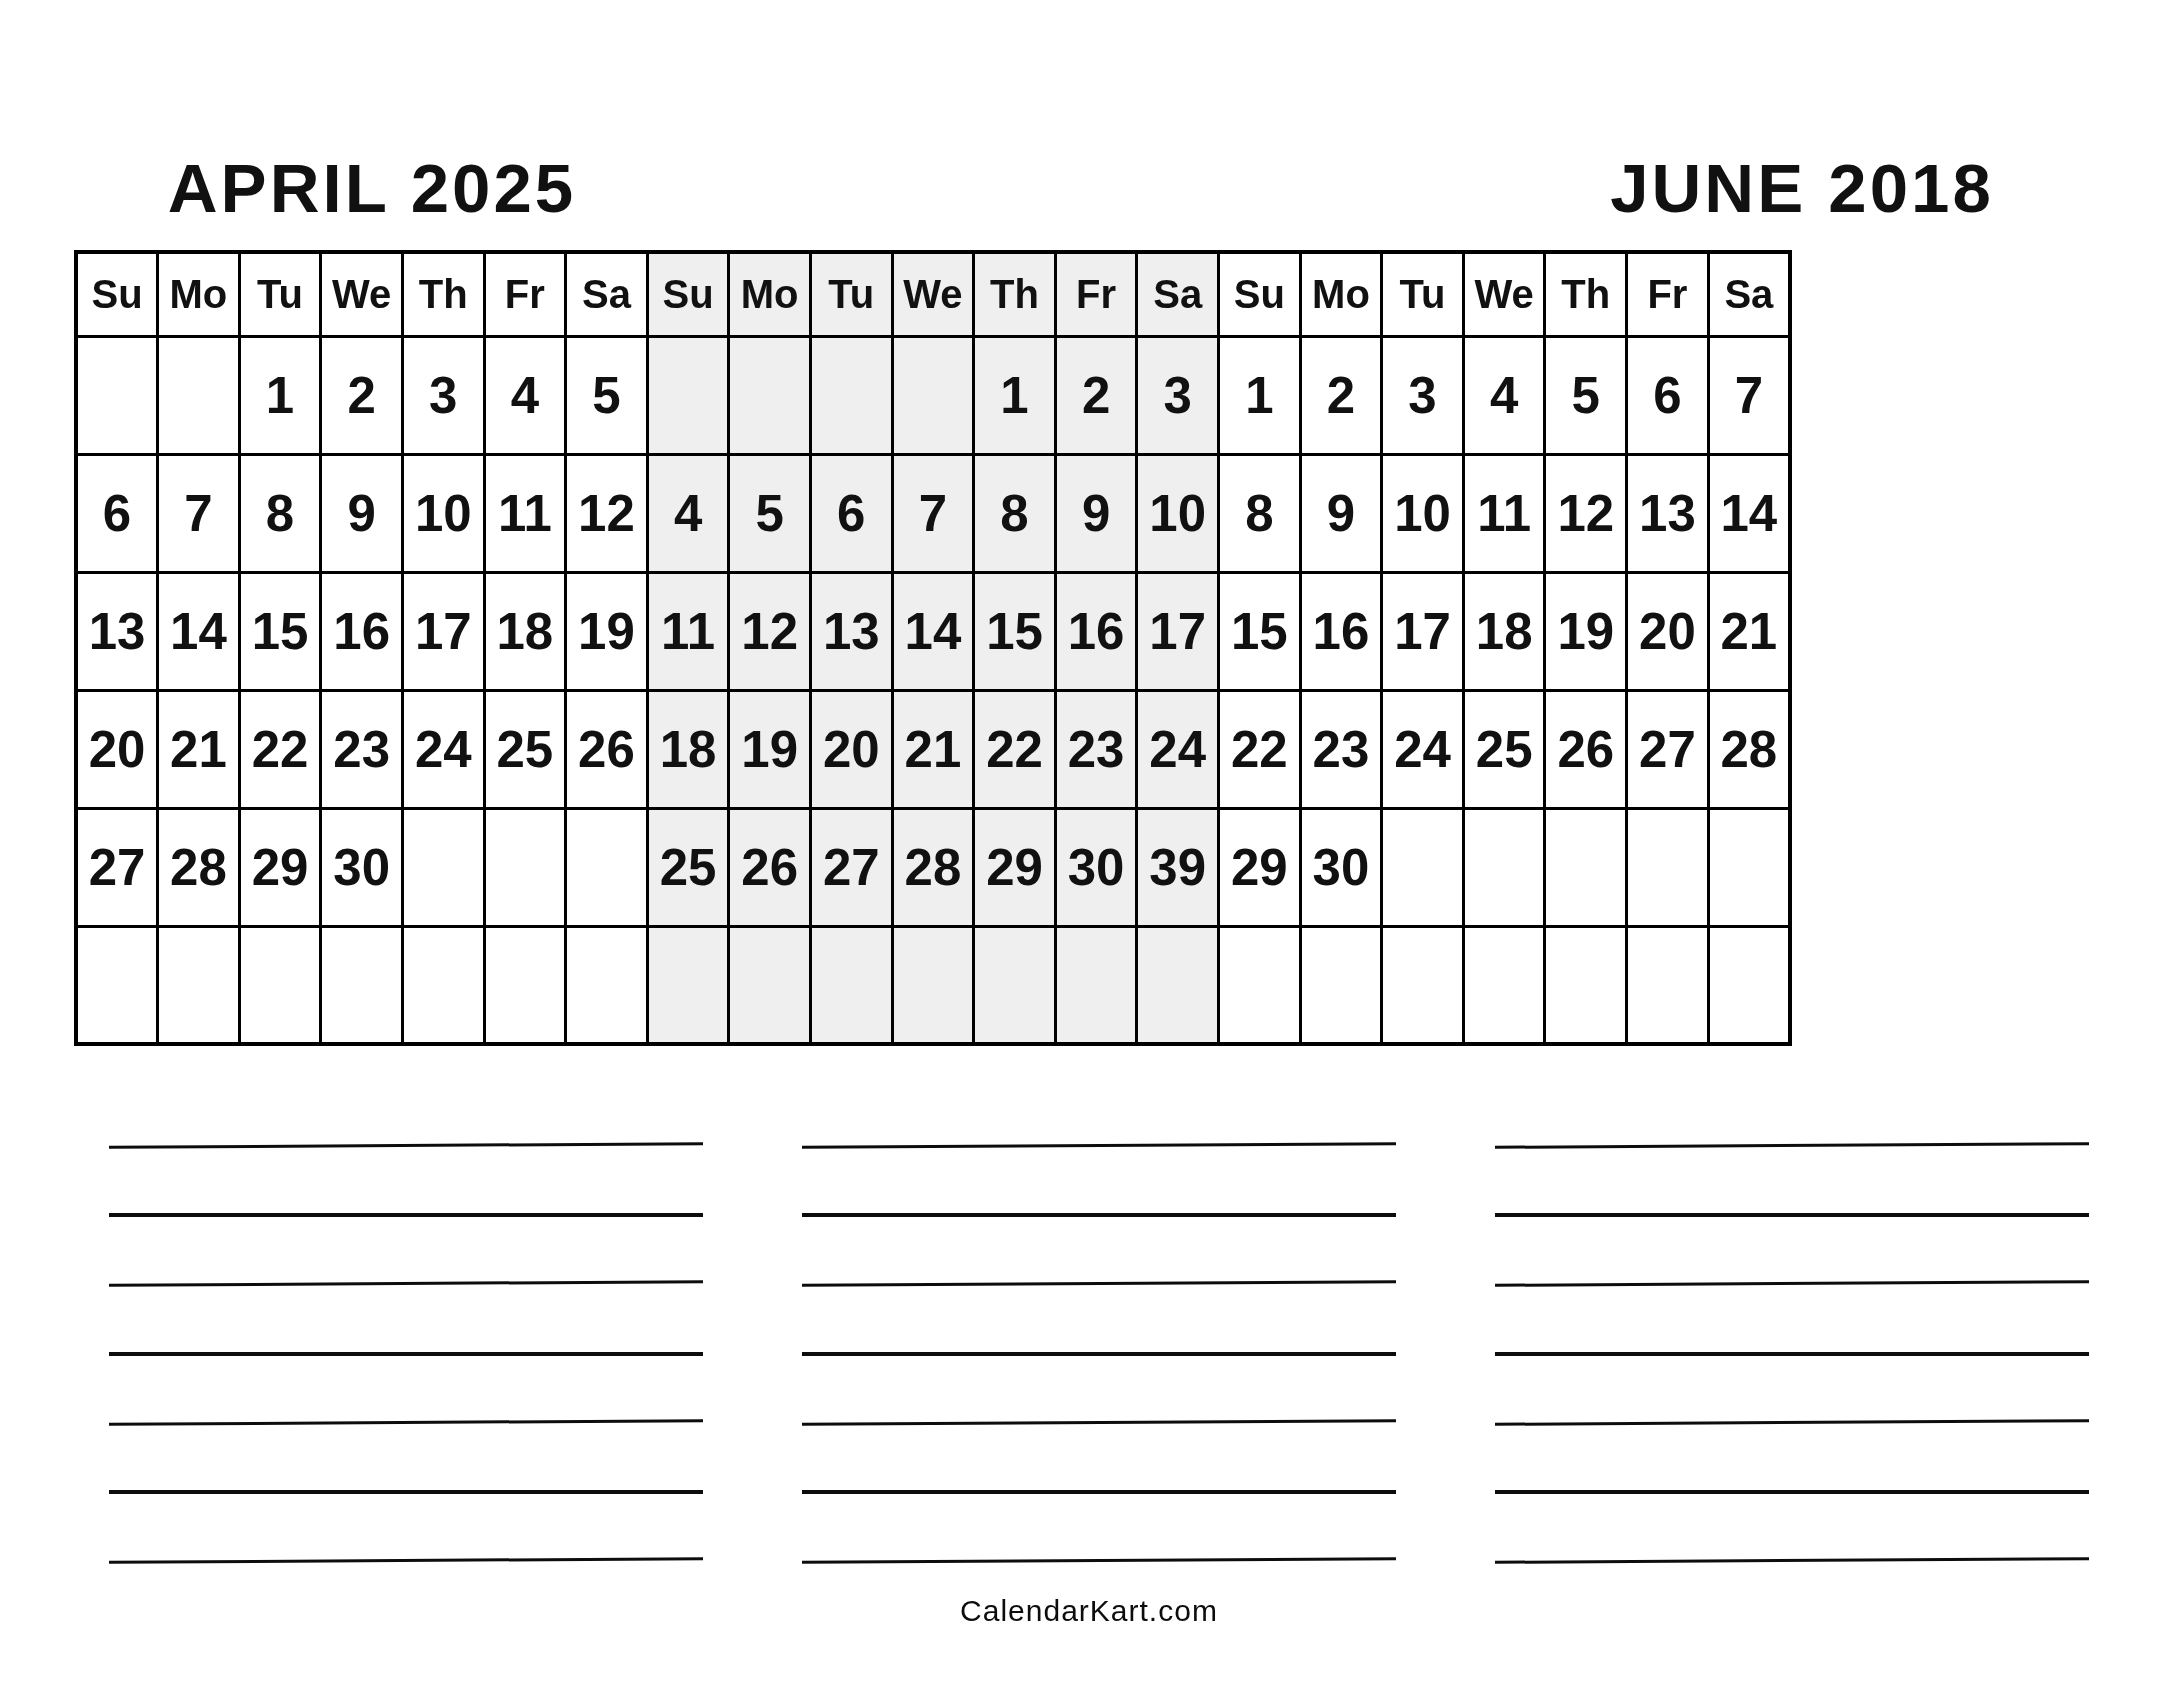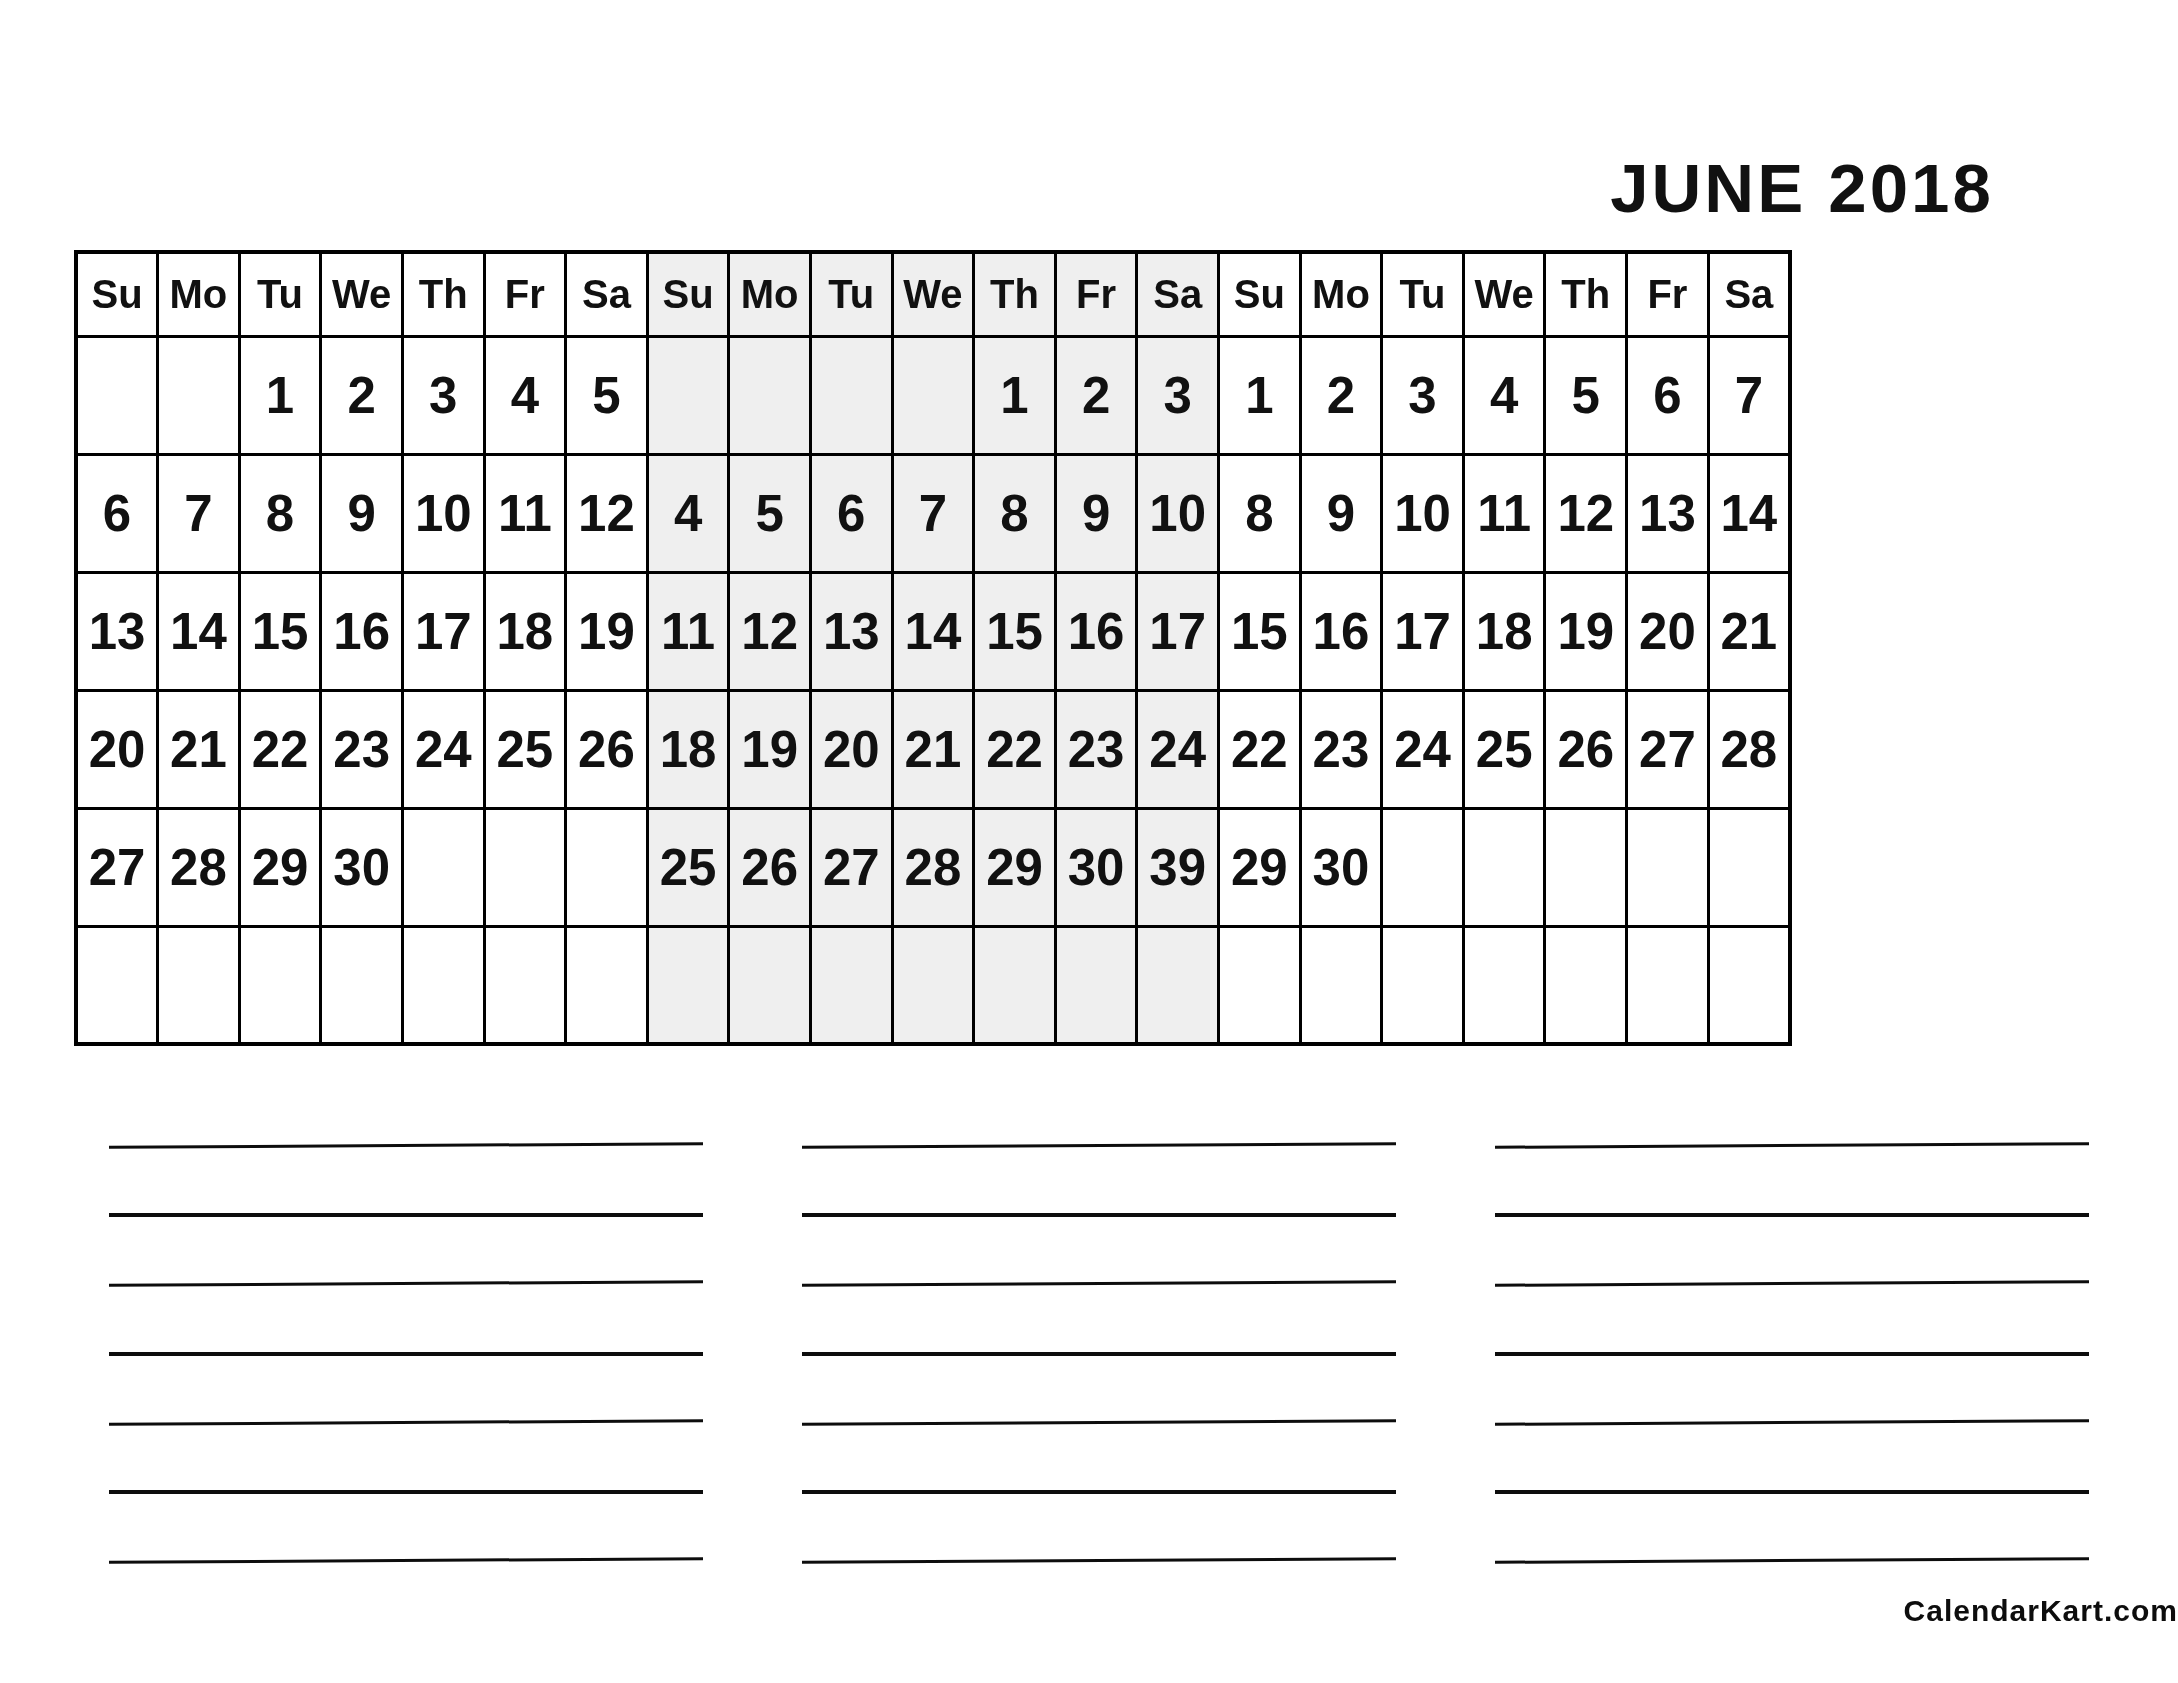--- a/index.html
+++ b/index.html
@@ -74,32 +74,33 @@
   .note-line.sketch{
     border-top-width:3px;
     transform:rotate(-0.35deg);
   }
 
   
   .footer{
     position:absolute;
     left:0;top:1594px;
     width:2178px;
-    text-align:right;
+    text-align:center;
     font-size:30px;
-    font-weight:700;
+    font-weight:400;
     letter-spacing:1px;
     color:#0d0d0d;
   }
 </style>
 </head>
 <body>
 
 <div id="canvas" style="background: rgb(255, 255, 255);">
 
+  <div class="month-title t1">APRIL 2025</div>
   <div class="month-title t3">JUNE 2018</div>
 
   <table id="cal">
     <thead>
         <tr>
           <th>Su</th>
           <th>Mo</th>
           <th>Tu</th>
           <th>We</th>
           <th>Th</th>

